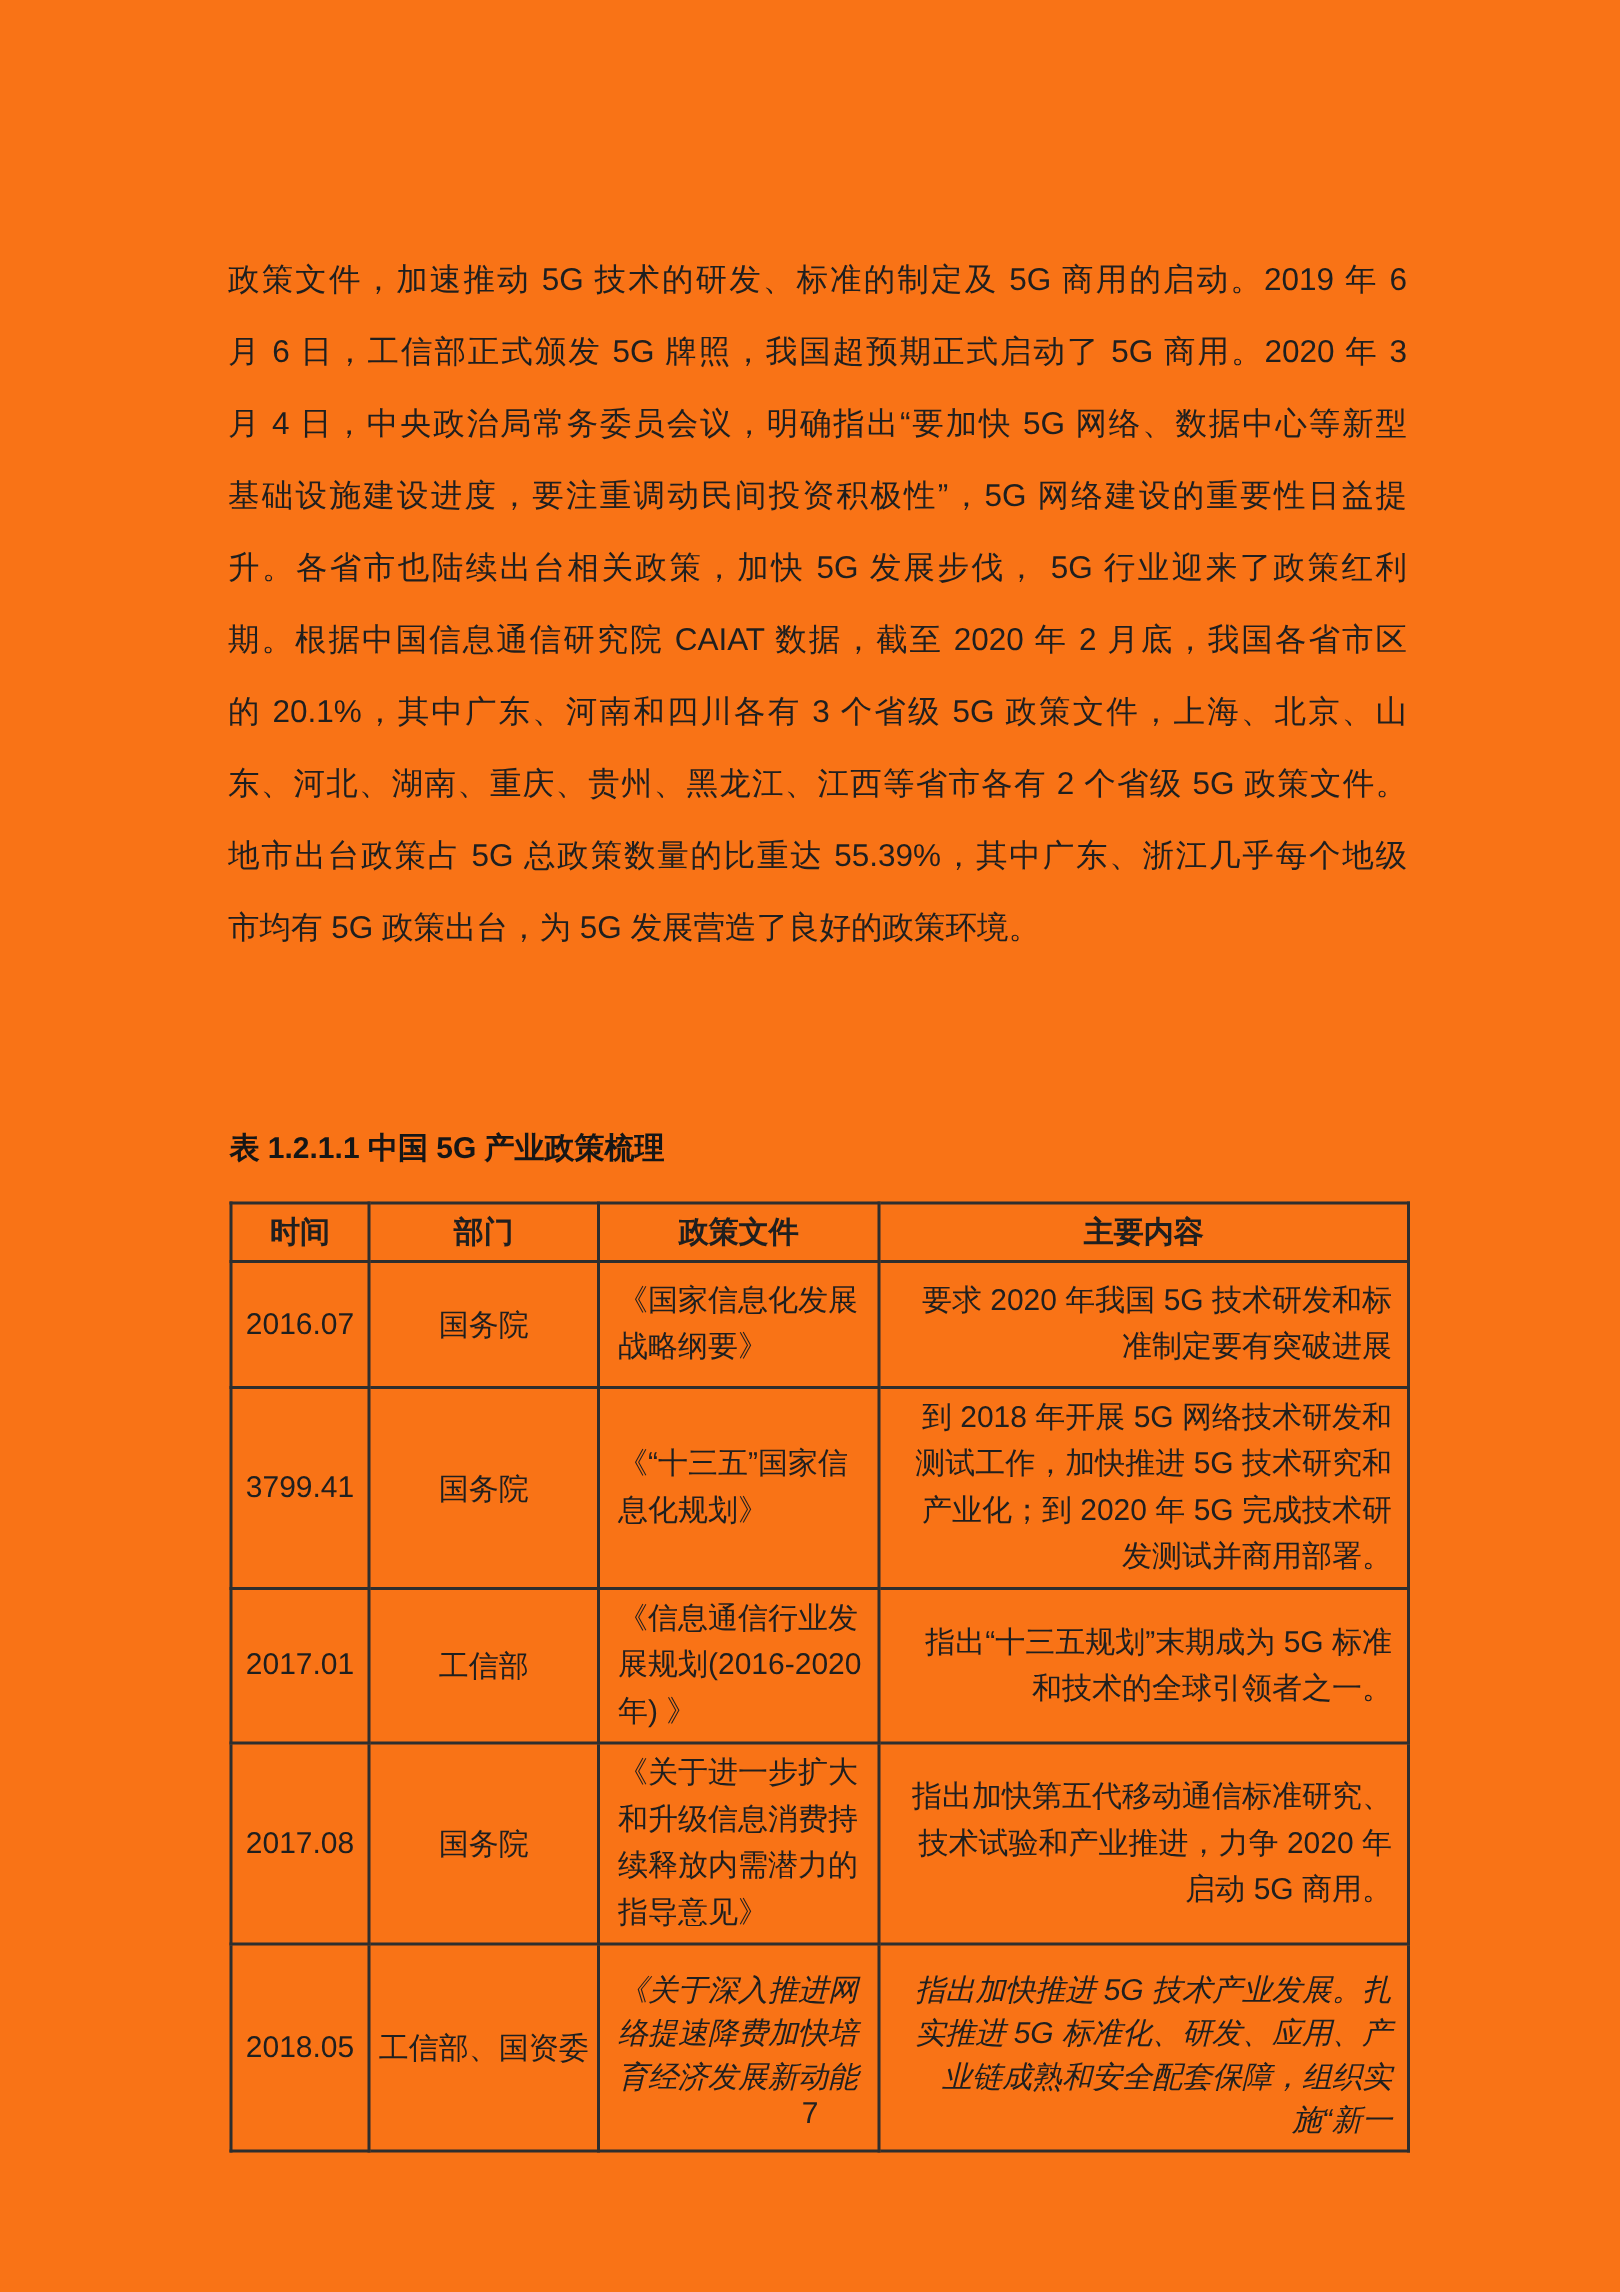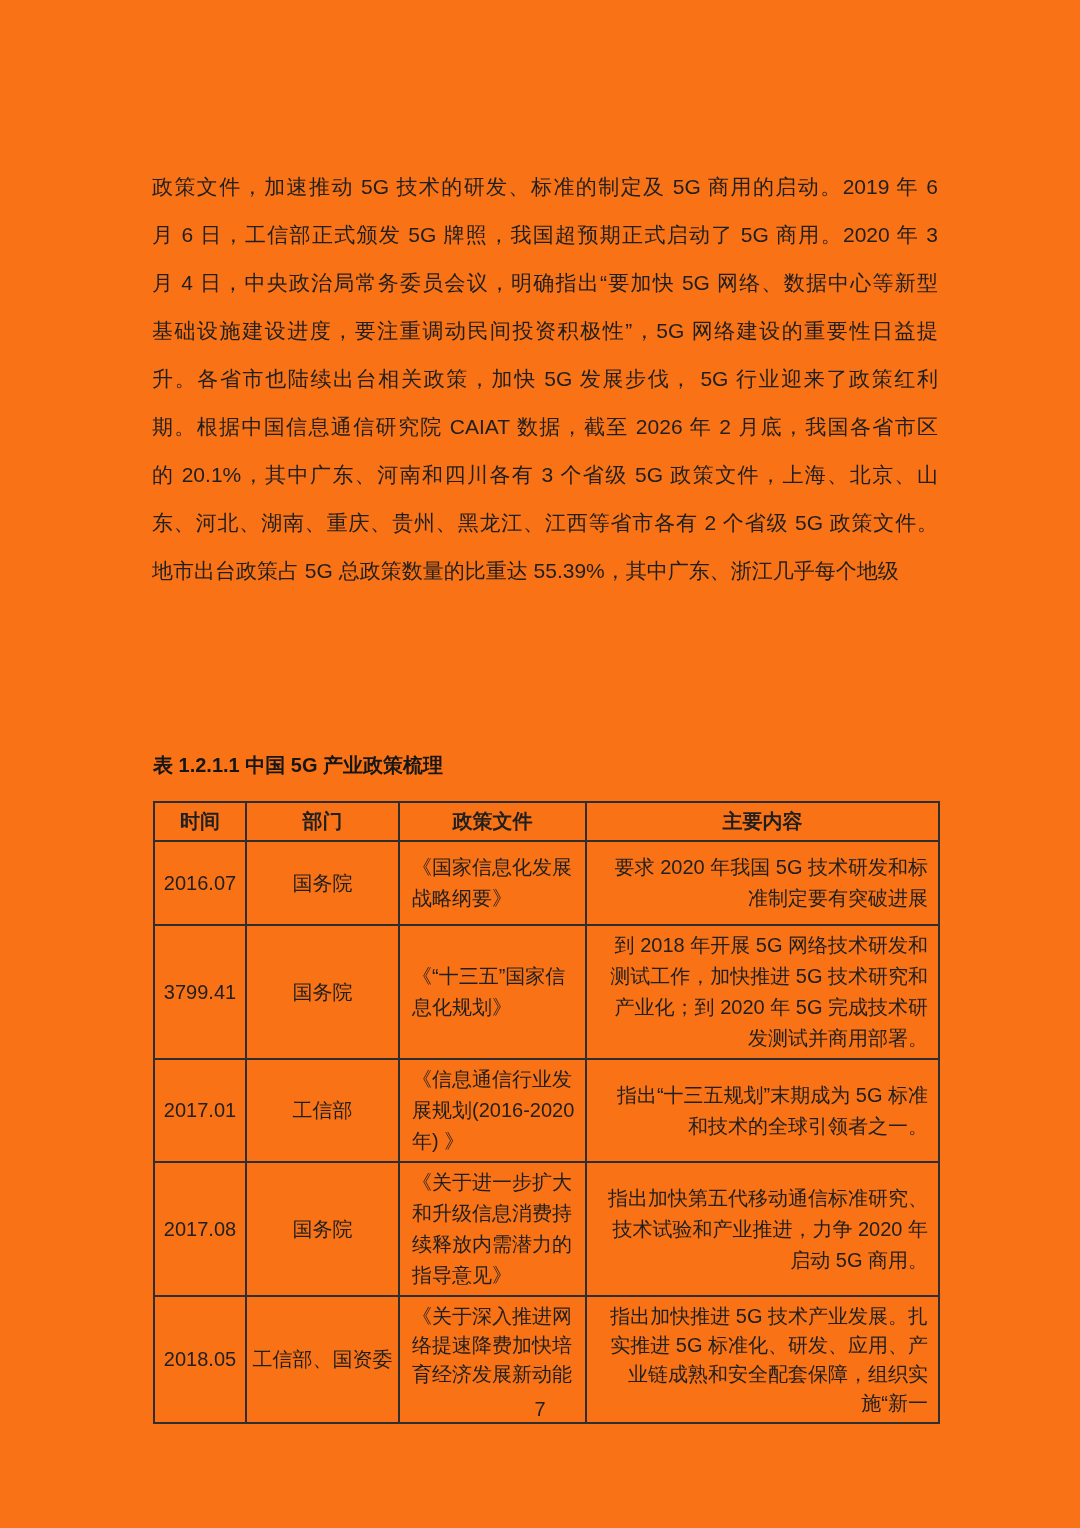--- a/index.html
+++ b/index.html
@@ -80,21 +80,21 @@
   td.cell-content {
     text-align: right;
     padding: 4px 10px 4px 12px;
     line-height: 31px;
   }
   tr.row-1 { height: 84px; }
   tr.row-2 { height: 128px; }
   tr.row-3 { height: 100px; }
   tr.row-4 { height: 132px; }
   tr.row-5 { height: 86px; }
-  tr.row-5 td.cell-doc, tr.row-5 td.cell-content { line-height: 29px; vertical-align: top; padding-top: 5px; }
+  tr.row-5 td.cell-doc, tr.row-5 td.cell-content { line-height: 29px; vertical-align: top; padding-top: 16px; font-style: italic; }
 
   
   .page-number {
     position: absolute;
     left: 0;
     top: 1398px;
     width: 1080px;
     text-align: center;
     font-size: 20px;
     color: #222;
@@ -104,24 +104,25 @@
 <body>
 
 <div class="page">
 
   <div class="paragraph">
     <div class="para-line">政策文件，加速推动 5G 技术的研发、标准的制定及 5G 商用的启动。2019 年 6</div>
     <div class="para-line">月 6 日，工信部正式颁发 5G 牌照，我国超预期正式启动了 5G 商用。2020 年 3</div>
     <div class="para-line">月 4 日，中央政治局常务委员会议，明确指出“要加快 5G 网络、数据中心等新型</div>
     <div class="para-line">基础设施建设进度，要注重调动民间投资积极性”，5G 网络建设的重要性日益提</div>
     <div class="para-line">升。各省市也陆续出台相关政策，加快 5G 发展步伐， 5G 行业迎来了政策红利</div>
-    <div class="para-line">期。根据中国信息通信研究院 CAIAT 数据，截至 2026 年 2 月底，我国各省市区</div>
+    <div class="para-line">期。根据中国信息通信研究院 CAIAT 数据，截至 2020 年 2 月底，我国各省市区</div>
     <div class="para-line">的 20.1%，其中广东、河南和四川各有 3 个省级 5G 政策文件，上海、北京、山</div>
     <div class="para-line">东、河北、湖南、重庆、贵州、黑龙江、江西等省市各有 2 个省级 5G 政策文件。</div>
     <div class="para-line">地市出台政策占 5G 总政策数量的比重达 55.39%，其中广东、浙江几乎每个地级</div>
+    <div class="para-line">市均有 5G 政策出台，为 5G 发展营造了良好的政策环境。</div>
   </div>
 
   <div class="table-caption">表 1.2.1.1 中国 5G 产业政策梳理</div>
 
   <table class="policy-table">
     <colgroup>
       <col class="col-time">
       <col class="col-dept">
       <col class="col-doc">
       <col class="col-content">

